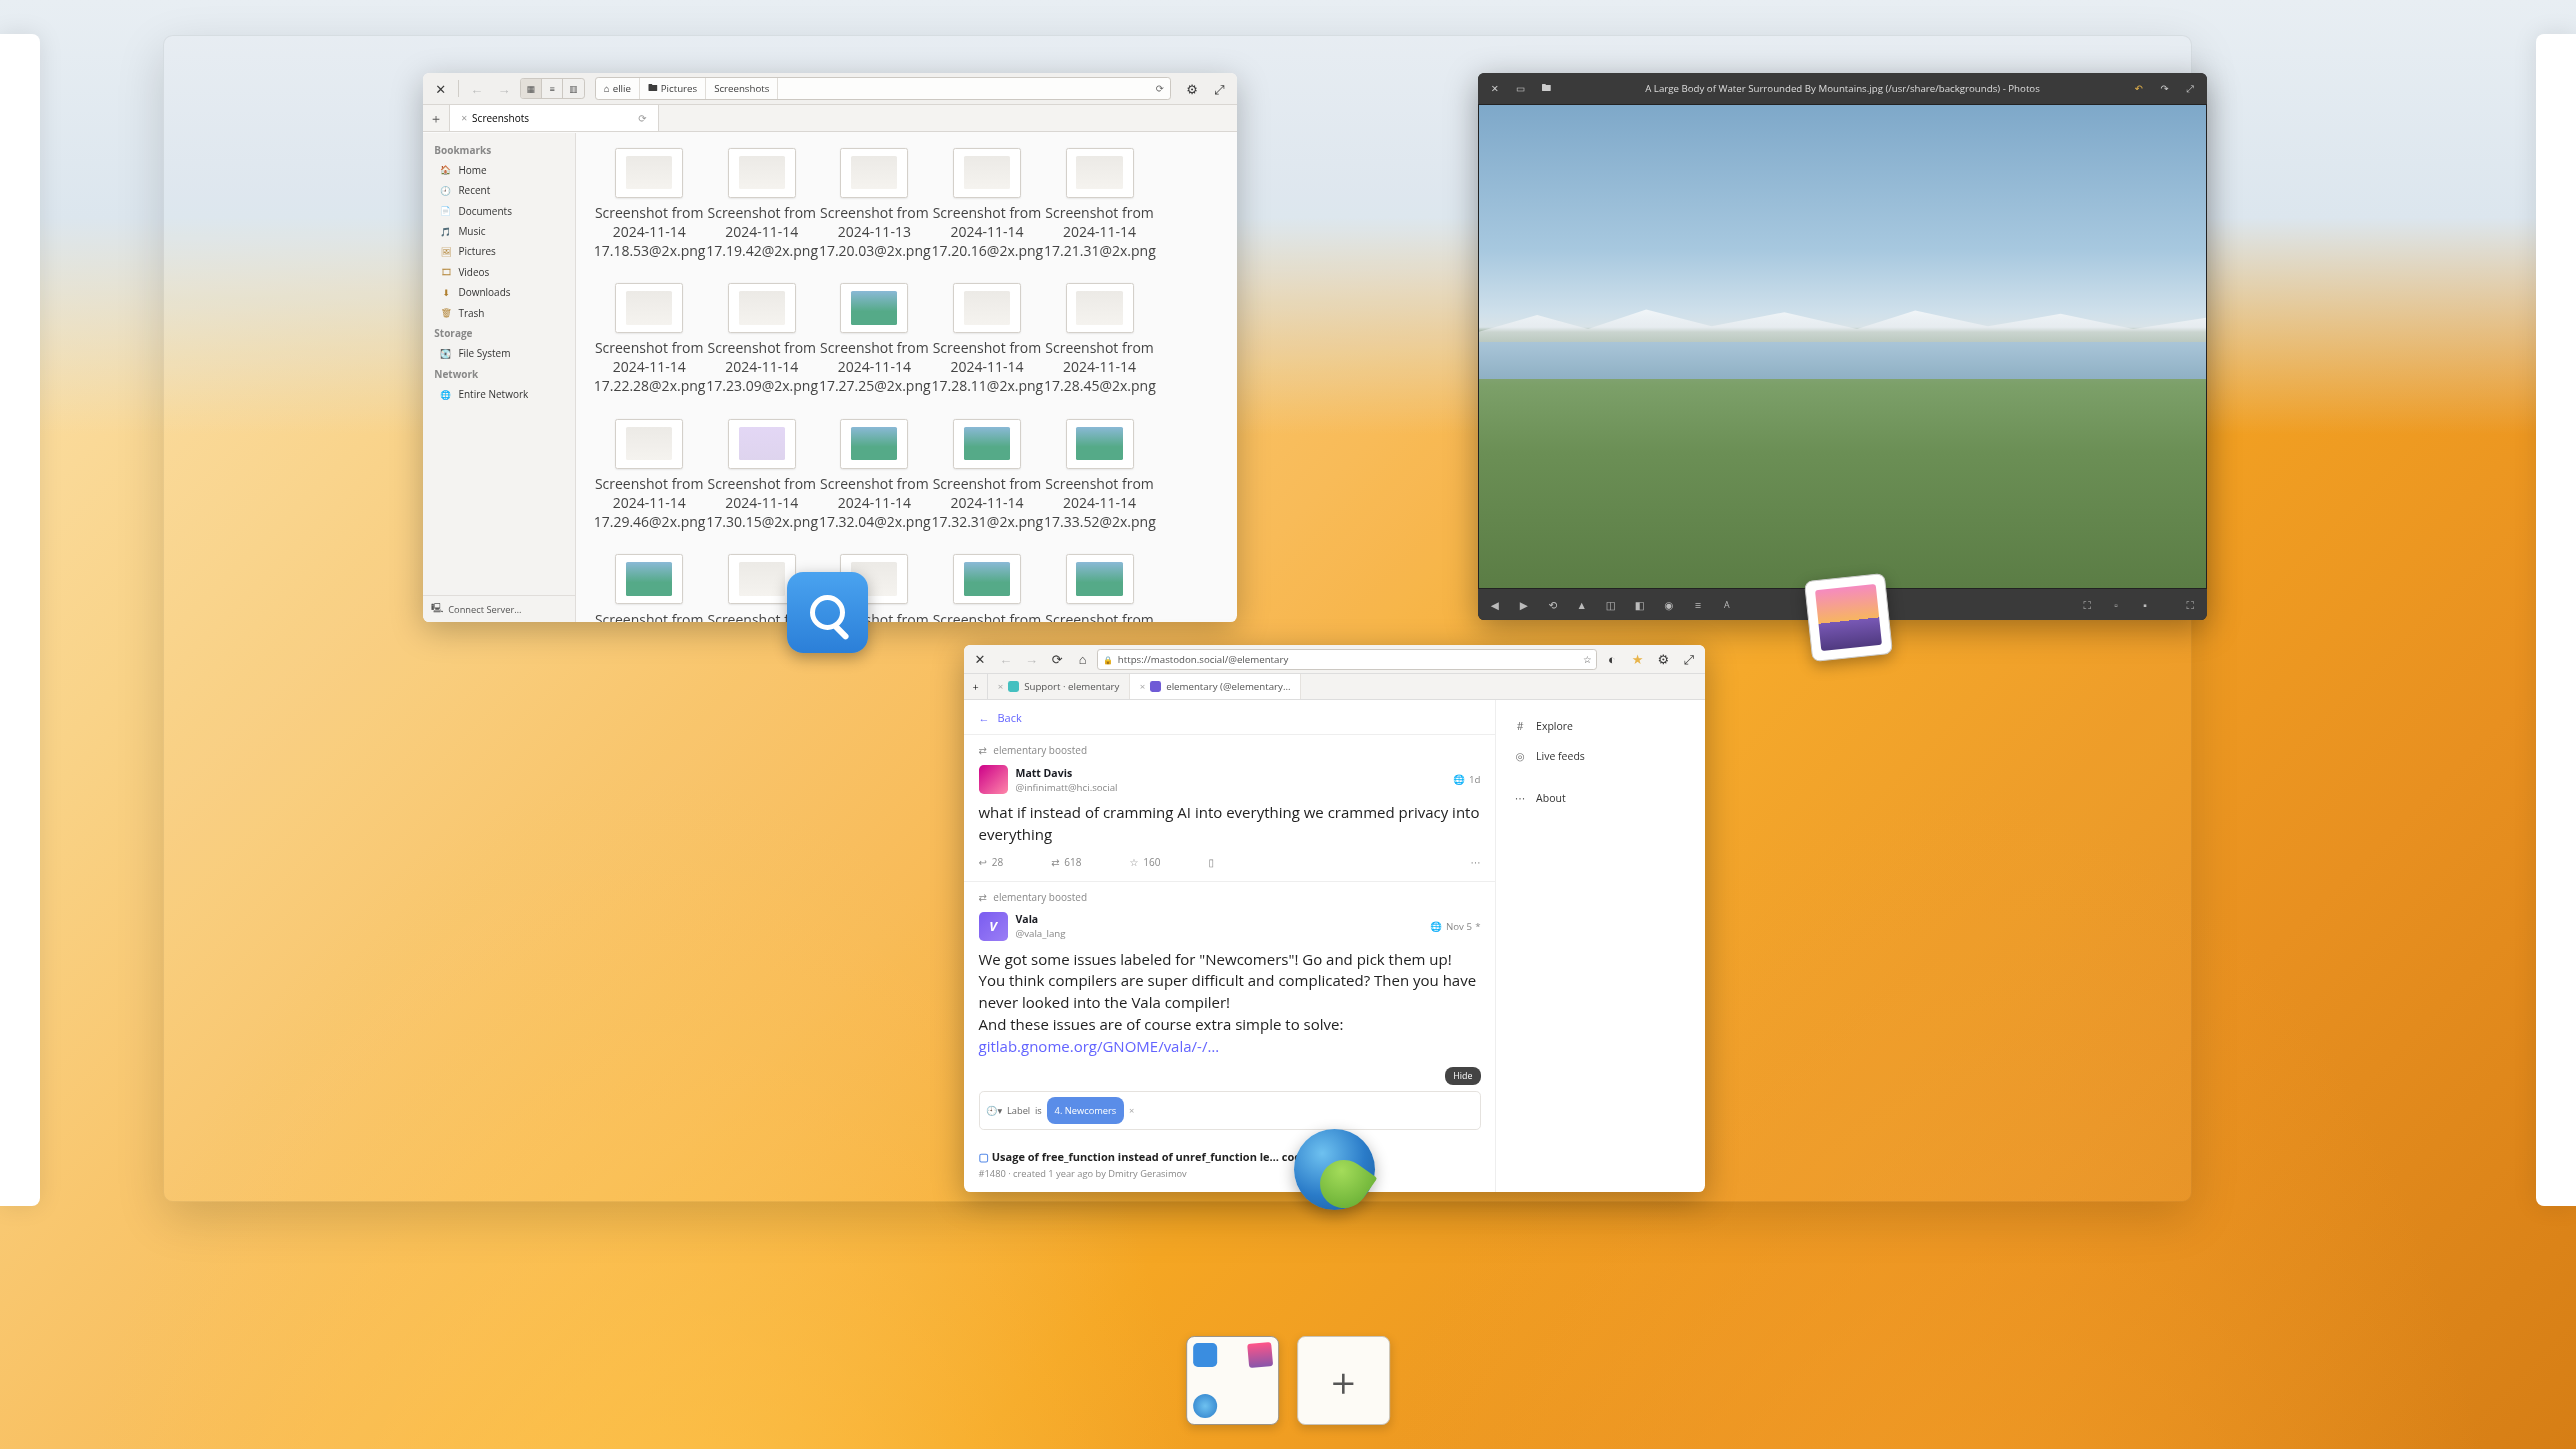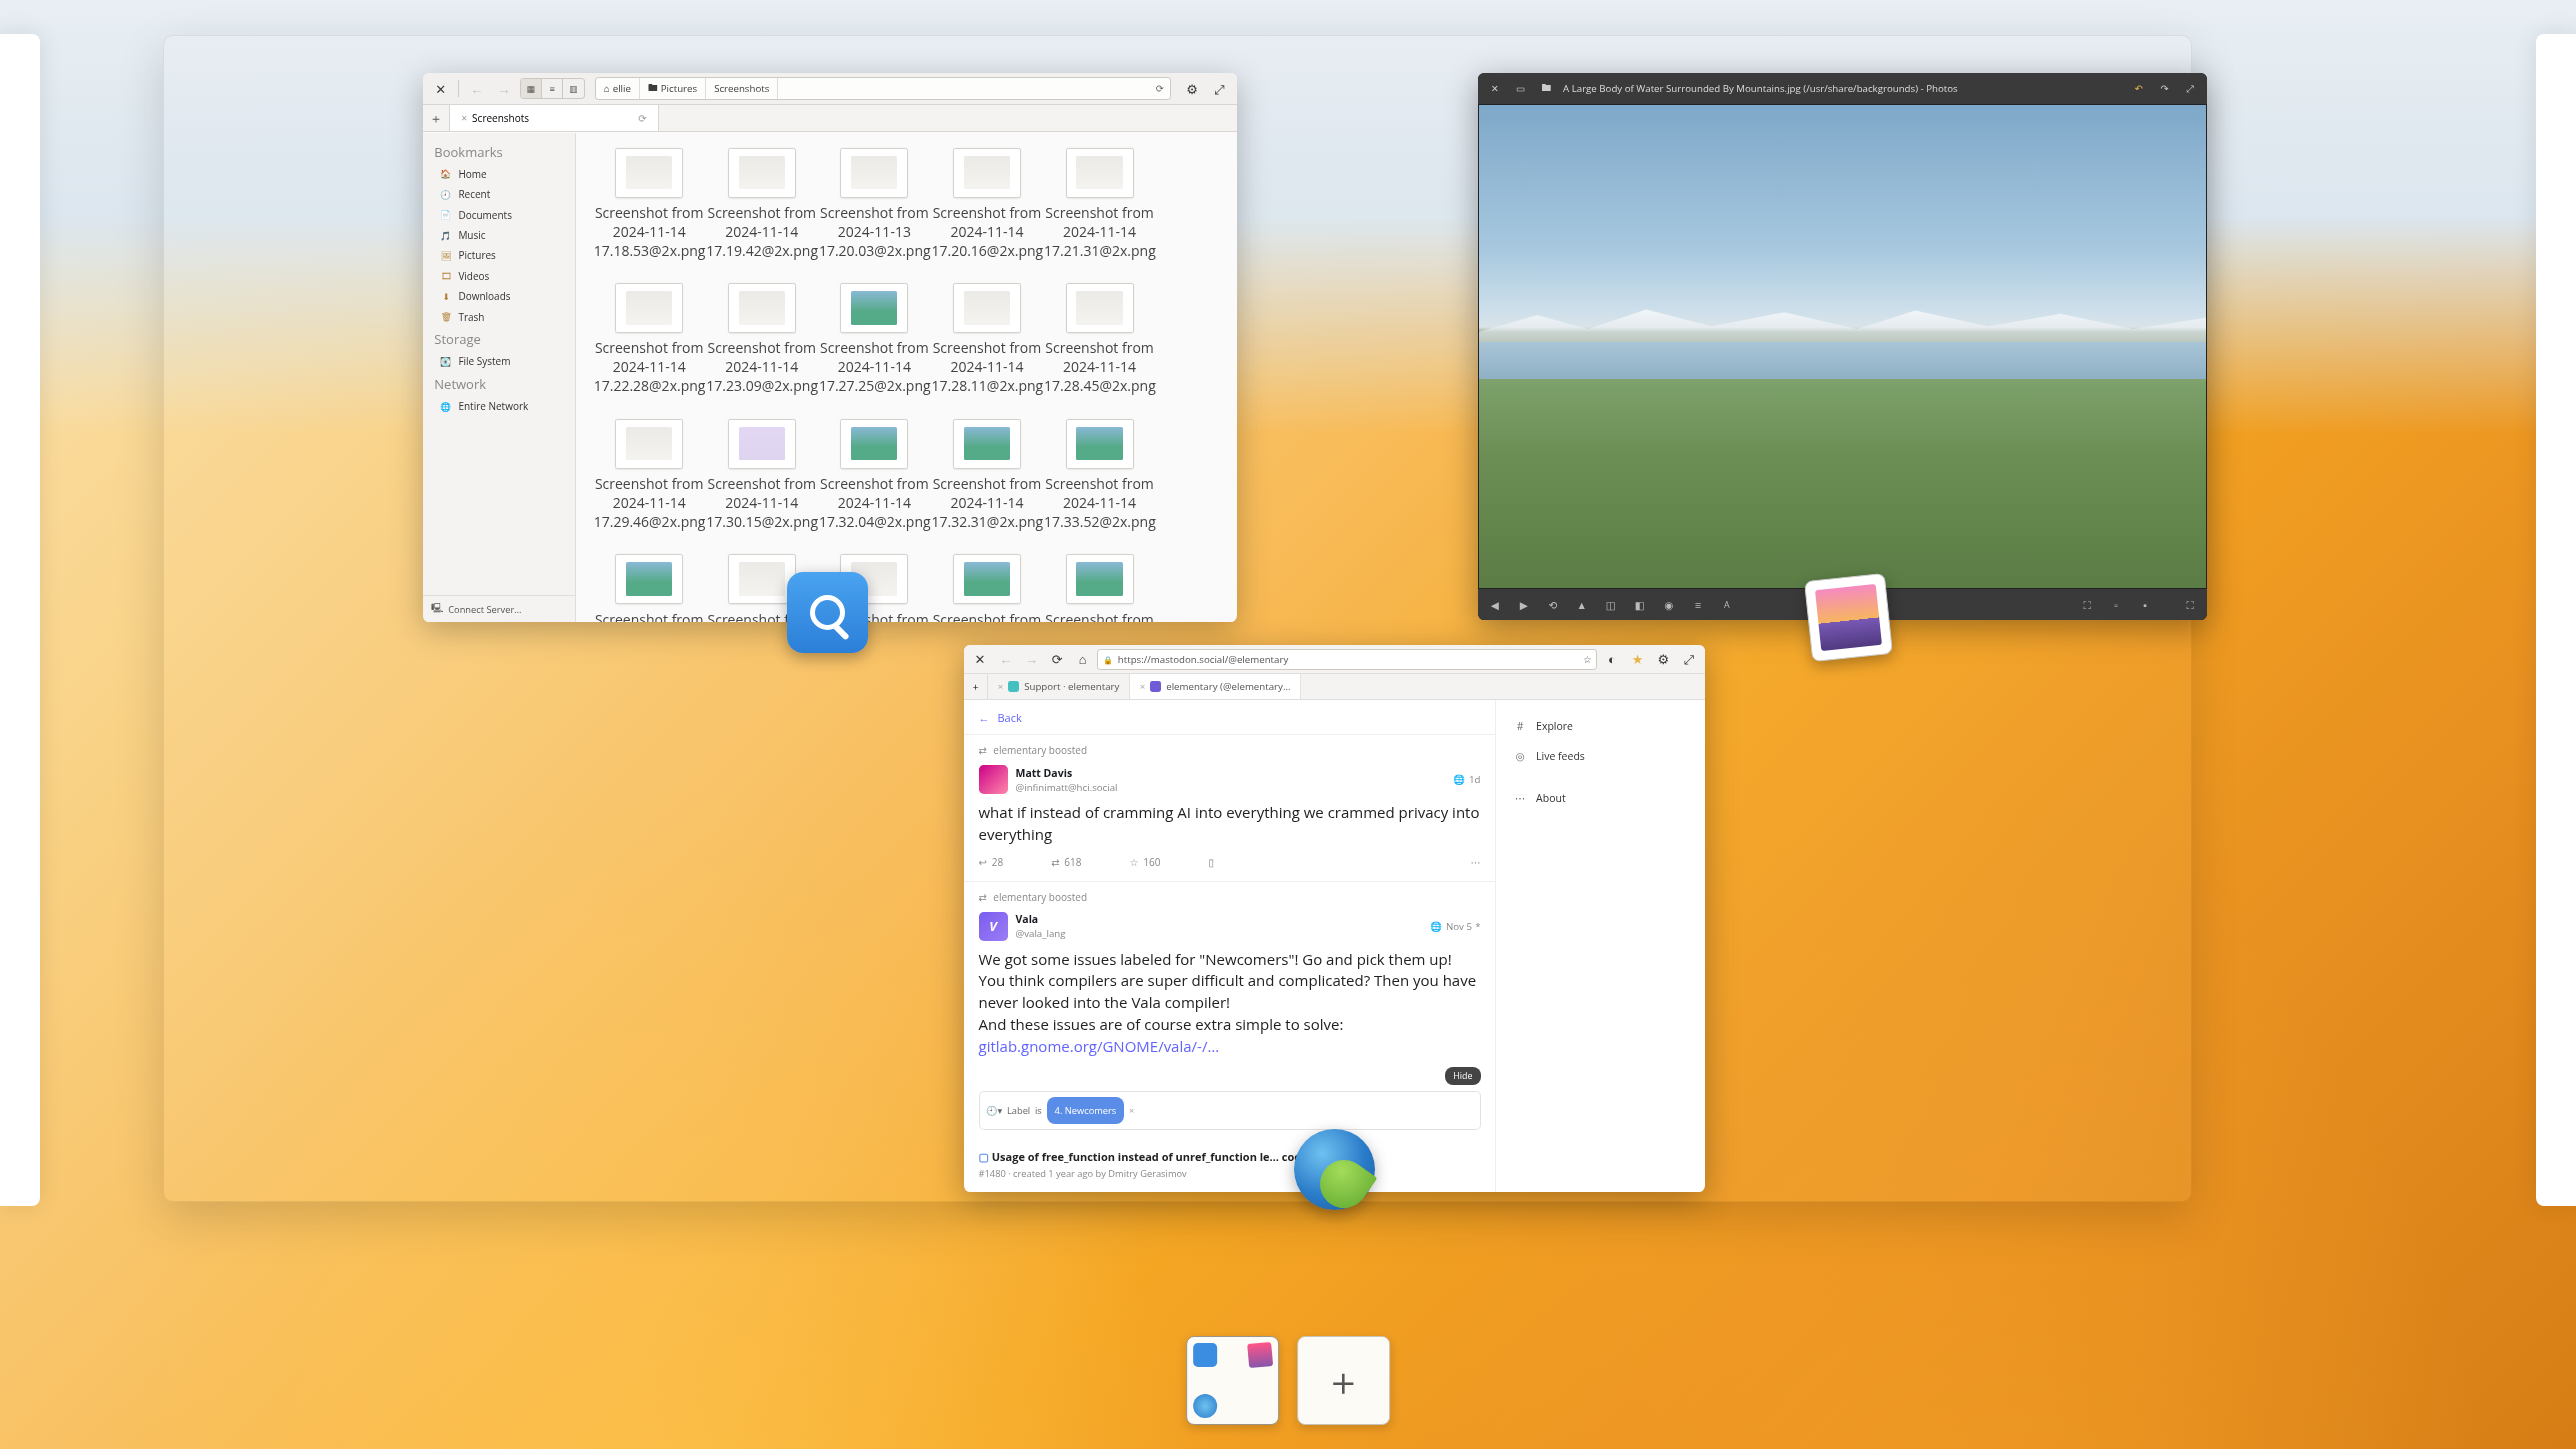--- a/index.html
+++ b/index.html
@@ -35,36 +35,36 @@
 .bc-item{ padding:0 8px; display:flex; align-items:center; gap:3.2px; border-right:0.8px solid #e0ddd8; height:100%;}
 .bc-item:last-child{border:0;}
 .bc-reload{ margin-left:auto; padding:0 6.4px; color:#666; }
 .files-tabbar { height:27px; background:#f4f3f1; border-bottom:0.8px solid #d9d6d2; display:flex; align-items:stretch; }
 .files-tabbar .newtab{ width:27px; display:flex; align-items:center; justify-content:center; color:#555; border-right:0.8px solid #d9d6d2;}
 .files-tab { display:flex; align-items:center; gap:4.8px; padding:0 11.3px; border-right:0.8px solid #d9d6d2; background:#fff; font-size:10px; }
 .files-tab .x{color:#999; font-size:10.5px;}
 .files-tab .sync{margin-left:auto; color:#999;}
 .files-body{ position:absolute; top:60px; bottom:0; left:0; right:0; display:flex;}
 .sidebar{ width:153px; background:#f4f3f1; border-right:0.8px solid #e0ddda; padding:6.4px 0; font-size:10px; overflow:hidden;}
-.sb-hdr{ padding:3.2px 11.3px; color:#888; font-weight:400; font-size:13px;}
+.sb-hdr{ padding:3.2px 11.3px; color:#888; font-weight:700; font-size:10px;}
 .sb-item{ padding:3.2px 11.3px 3.2px 17.7px; display:flex; align-items:center; gap:6.4px; color:#333;}
 .sb-item .ic{ width:11.3px; text-align:center; font-size:8.9px; color:#b08030;}
 .sb-foot{ position:absolute; bottom:0; left:0; width:153px; border-top:0.8px solid #e0ddda; padding:4.8px 8px; font-size:9.3px; color:#555; display:flex; align-items:center; gap:4.8px;}
 .grid{ flex:1; padding:14.5px 17.7px; overflow:auto; display:grid; grid-template-columns:repeat(5, 111px); gap:22.5px 1.6px; align-content:start;}
 .thumb{ text-align:center; font-size:14px; color:#444; line-height:1.35;}
 .thumb .img{ width:68px; height:50px; margin:0 auto 6.4px; background:#fff; border:0.8px solid #d4d0ca; border-radius:2.4px; box-shadow:0 0.8px 1.6px rgba(0,0,0,.08); display:flex; align-items:center; justify-content:center;}
 .thumb .img::before{content:""; width:70%; height:70%; background:linear-gradient(#eceae6,#f5f3ef); border-radius:1.6px;}
 .thumb.desk .img::before{ background:linear-gradient(#8ab9d6,#5a8 60%);}
 .thumb.lt .img::before{ background:linear-gradient(#e3d7f5,#ded4ee);}
 
 
 .photos-win{ position:absolute; top:37px; left:1314px; width:729px; height:547px;
   background:#2b2b2b; border-radius:6.4px; overflow:hidden; box-shadow:0 8px 32px rgba(0,0,0,.35);}
 .ph-top{ height:31px; background:#3a3a3a; color:#ddd; display:flex; align-items:center; padding:0 8px; font-size:9.7px; gap:8px;}
-.ph-title{ flex:1; text-align:left; white-space:nowrap; overflow:hidden; text-overflow:ellipsis;}
+.ph-title{ flex:1; text-align:center; white-space:nowrap; overflow:hidden; text-overflow:ellipsis;}
 .ph-ic{ width:17.7px; height:17.7px; display:flex; align-items:center; justify-content:center; color:#ccc;}
 .ph-img{
   background:
     linear-gradient(180deg, #7ea8c9 0%, #a7c8df 30%, #cfe0eb 43%, #d9e3e8 46%, #9eb19e 47%, #7ca069 58%, #6b8f55 72%, #5b7d45 100%);
   height:calc(100% - 31px - 31px);
   position:relative;
   border:0.8px solid #222;
 }
 .mtns{ position:absolute; left:0; right:0; top:40%; height:56px;
   background:linear-gradient(180deg, rgba(255,255,255,.9), rgba(200,210,220,.4));

